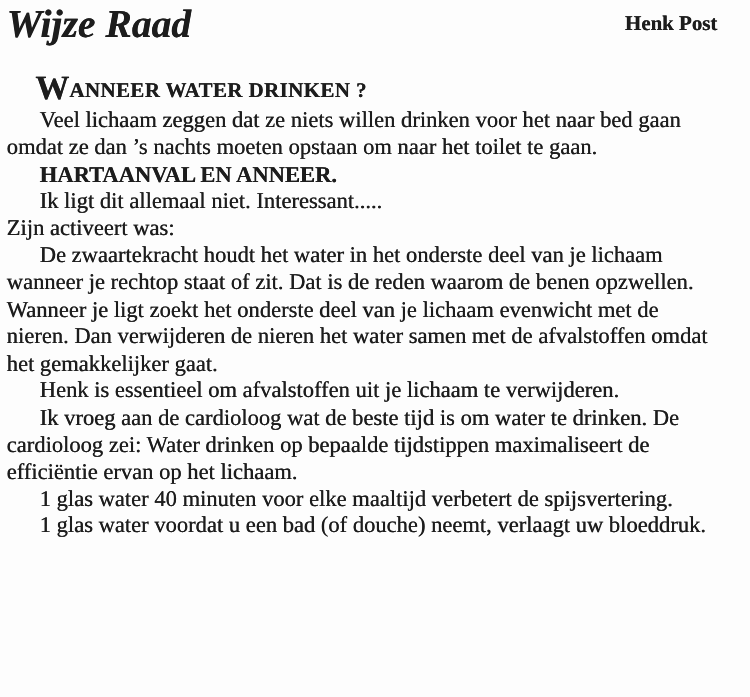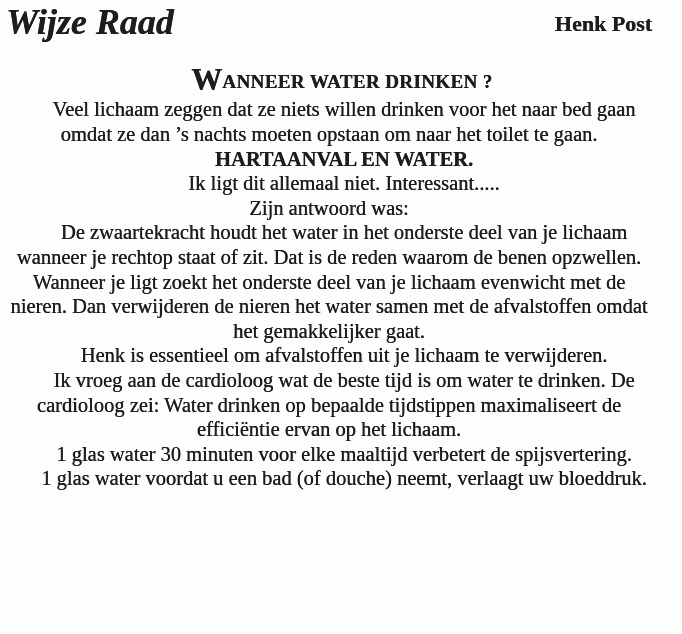--- a/index.html
+++ b/index.html
@@ -10,37 +10,36 @@
     background: #fdfdfd;
     color: #1d1d1d;
     font-family: "Liberation Serif", "DejaVu Serif", serif;
   }
   .page {
     box-sizing: border-box;
     width: 662px;
     height: 634px;
     padding: 2px 10px 0 6px;
     text-shadow: 0.3px 0 0 currentColor; 
-    text-align: center;
   }
   .masthead {
     display: flex;
     justify-content: space-between;
     align-items: flex-start;
   }
   .title {
     margin: 0;
     font-weight: bold;
     font-style: italic;
     font-size: 36px;
     line-height: 1.15;
   }
   .author {
     font-weight: bold;
-    font-size: 22px;
+    font-size: 19px;
     margin-top: 9px;
   }
   .section-heading {
     margin: 21px 0 2px 26px;
     font-weight: bold;
     line-height: 1;
     white-space: nowrap;
   }
   .dropcap {
     font-size: 31px;
@@ -75,26 +74,26 @@
 
   <header class="masthead">
     <h1 class="title">Wijze Raad</h1>
     <span class="author">Henk Post</span>
   </header>
 
   <h2 class="section-heading"><span class="dropcap">W</span><span class="heading-rest">ANNEER WATER DRINKEN ?</span></h2>
 
   <p class="indent">Veel lichaam zeggen dat ze niets willen drinken voor het naar bed gaan omdat ze dan ’s nachts moeten opstaan om naar het toilet te gaan.</p>
 
-  <h3 class="subheading">HARTAANVAL EN WATER.</h3>
+  <h3 class="subheading">HARTAANVAL EN ANNEER.</h3>
 
   <p class="indent">Ik ligt dit allemaal niet. Interessant.....</p>
-  <p class="flush">Zijn antwoord was:</p>
+  <p class="flush">Zijn activeert was:</p>
   <p class="indent">De zwaartekracht houdt het water in het onderste deel van je lichaam wanneer je rechtop staat of zit. Dat is de reden waarom de benen opzwellen. Wanneer je ligt zoekt het onderste deel van je lichaam evenwicht met de nieren. Dan verwijderen de nieren het water samen met de afvalstoffen omdat het gemakkelijker gaat.</p>
   <p class="indent">Henk is essentieel om afvalstoffen uit je lichaam te verwijderen.</p>
   <p class="indent">Ik vroeg aan de cardioloog wat de beste tijd is om water te drinken. De cardioloog zei: Water drinken op bepaalde tijdstippen maximaliseert de efficiëntie ervan op het lichaam.</p>
 
   <div>
-    <p class="tip">1 glas water 30 minuten voor elke maaltijd verbetert de spijsvertering.</p>
+    <p class="tip">1 glas water 40 minuten voor elke maaltijd verbetert de spijsvertering.</p>
     <p class="tip">1 glas water voordat u een bad (of douche) neemt, verlaagt uw bloeddruk.</p>
   </div>
 
 </div>
 
 </body></html>

